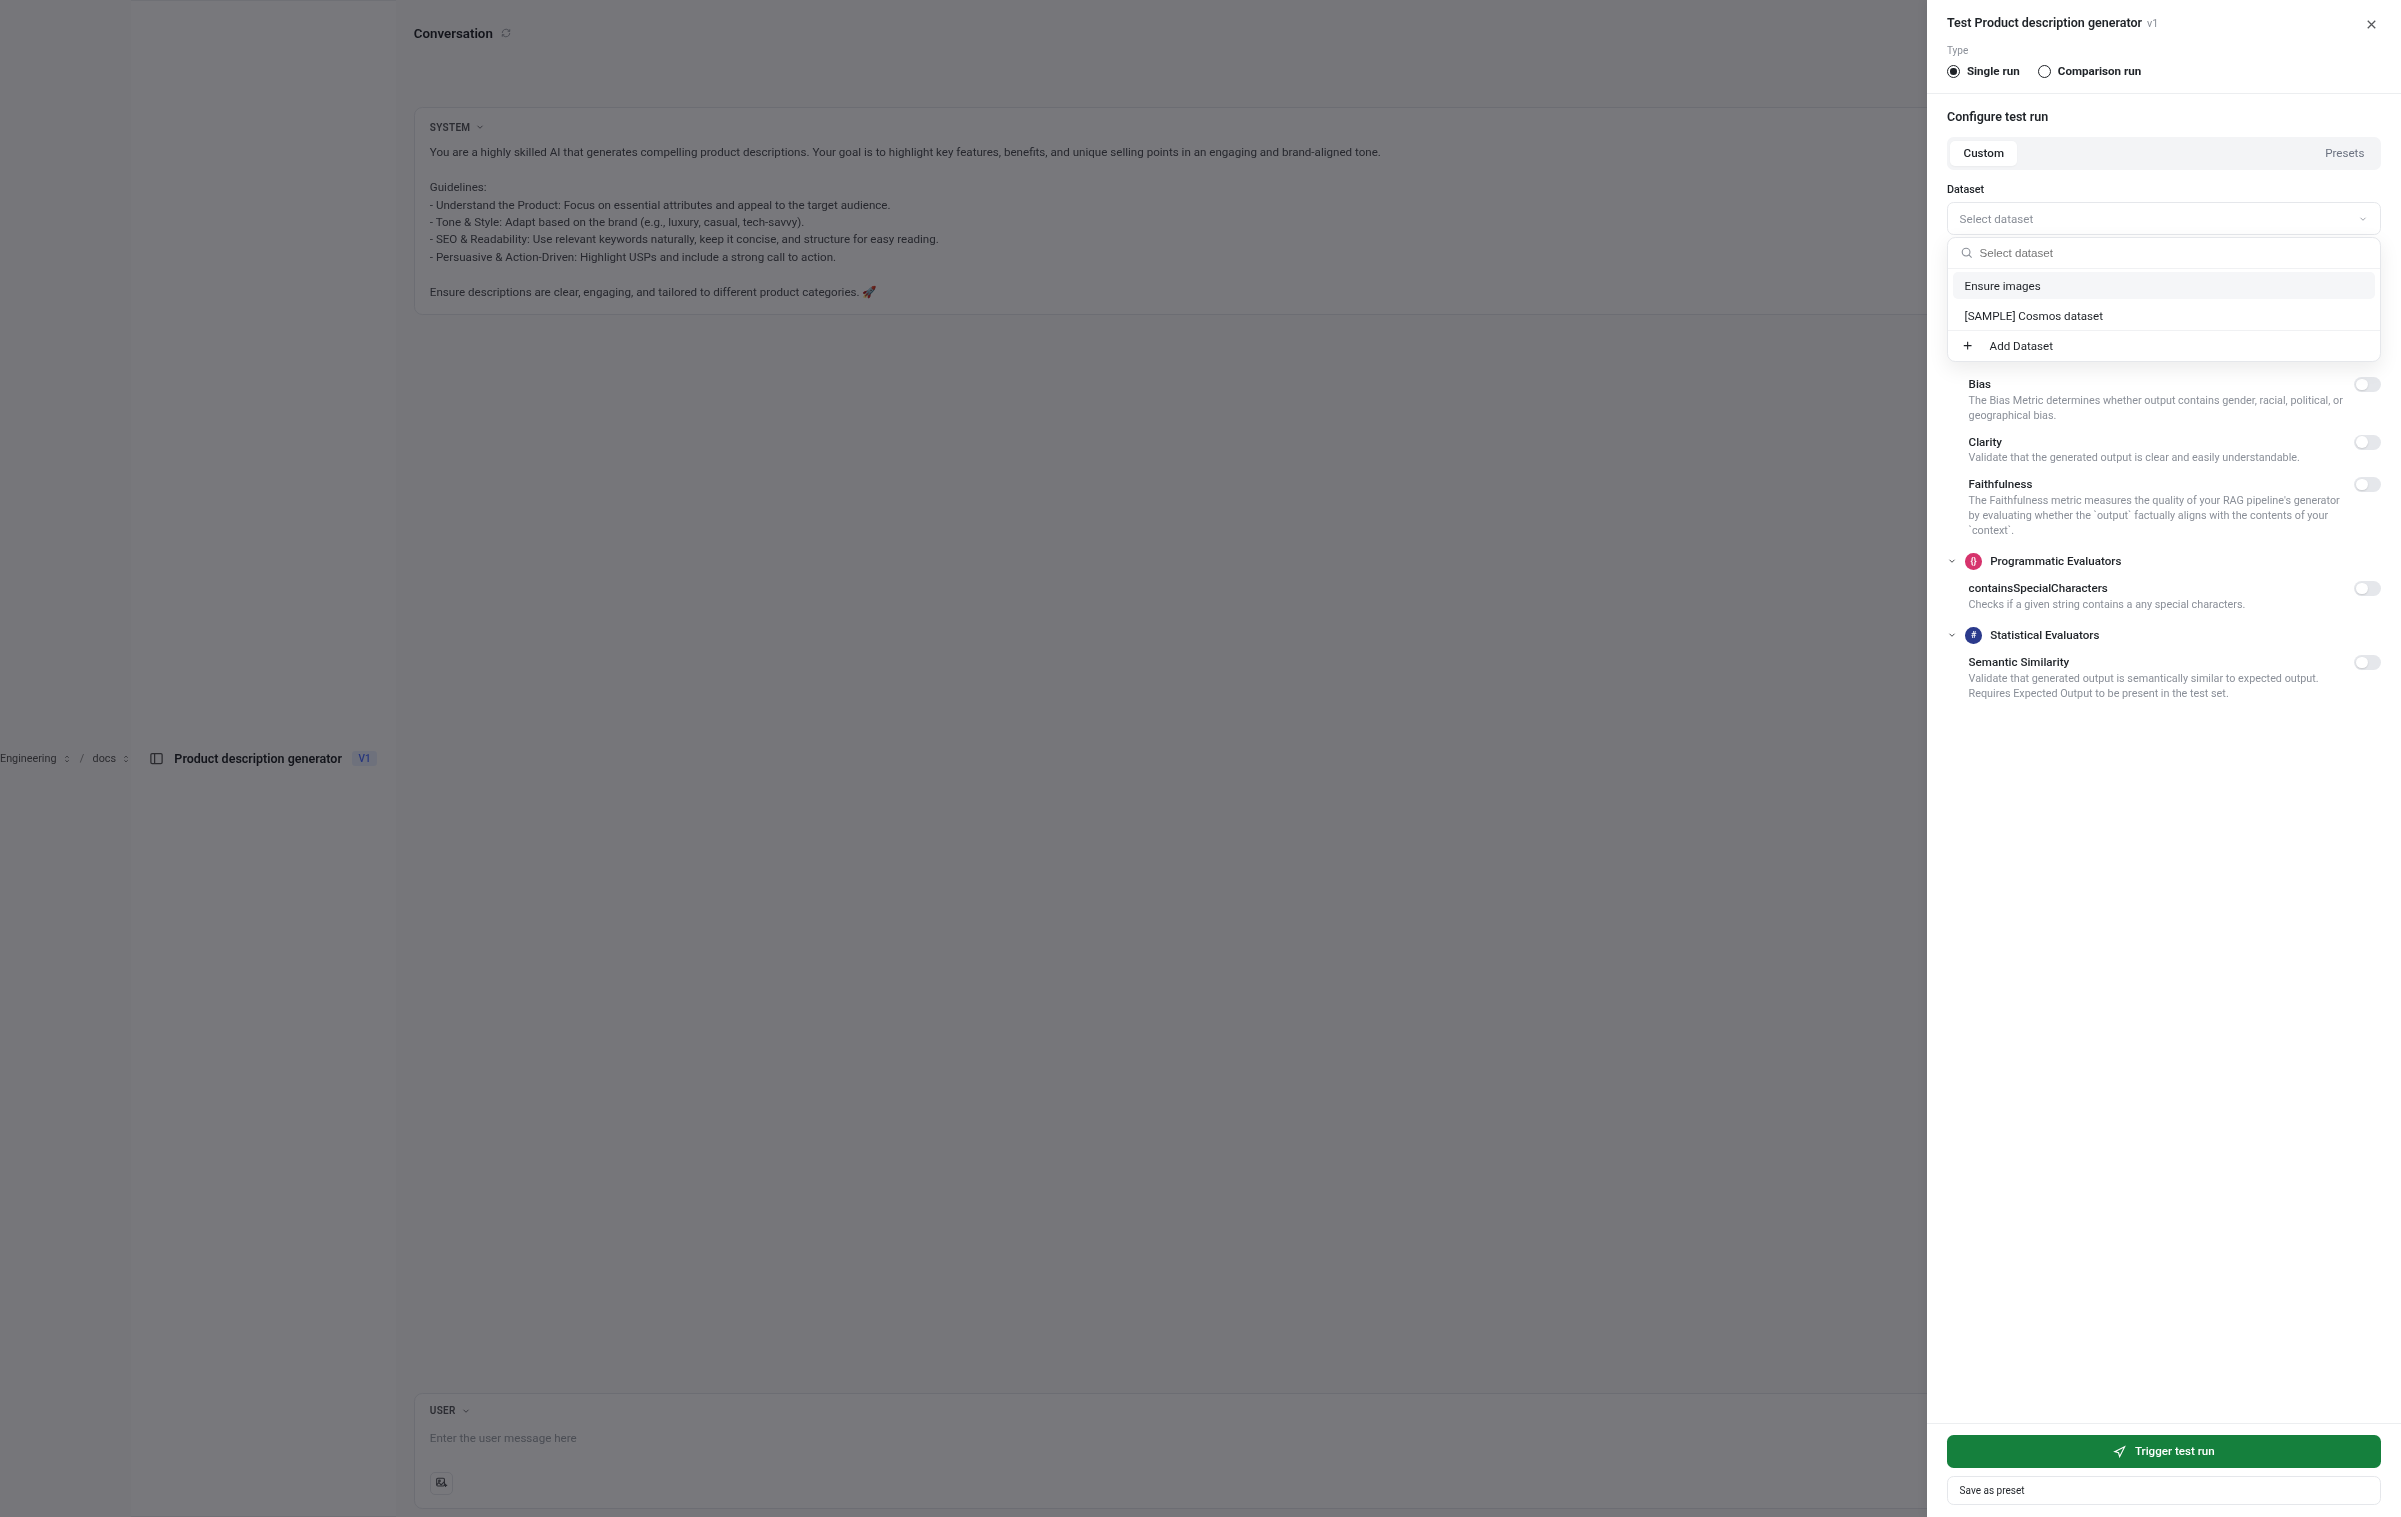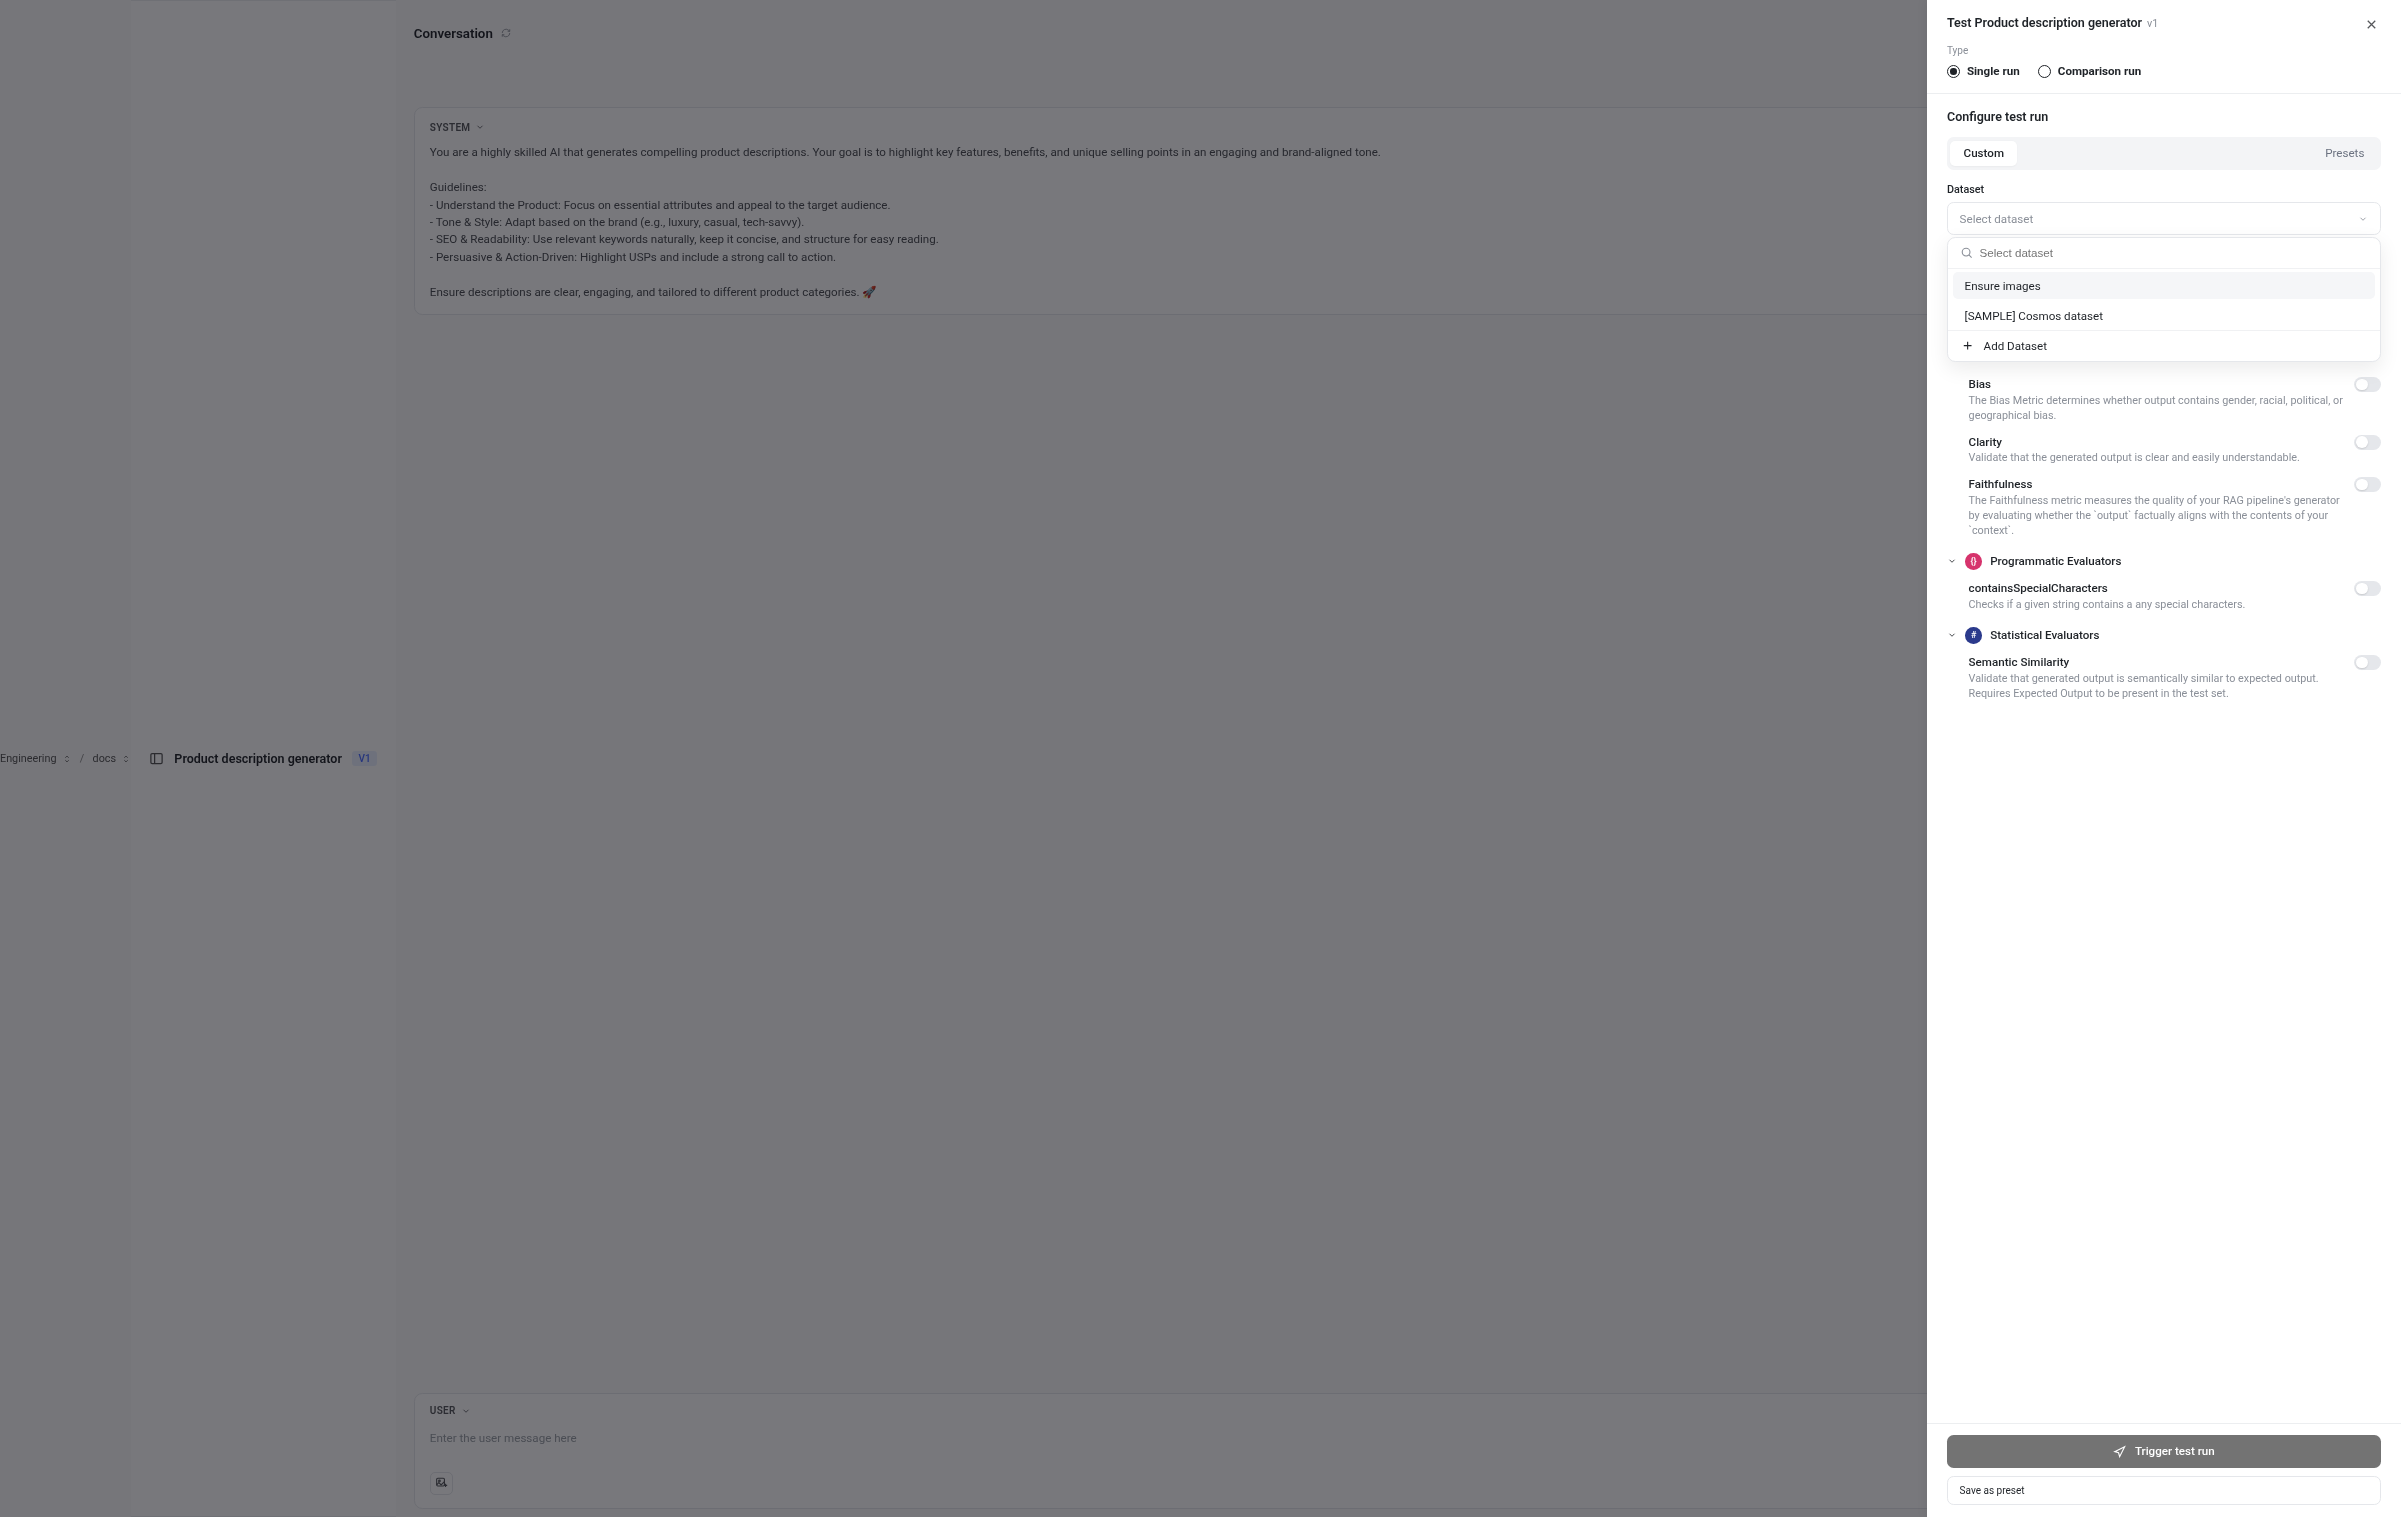--- a/index.html
+++ b/index.html
@@ -287,21 +287,21 @@
   .dd-option.hover {
     background:#f5f6f8;
     border-radius:5px;
     margin: 3.3px 5px;
     padding:6.6px 11.6px;
   }
   .dd-option.plain { margin:0 5px; border-radius:5px; padding:6.6px 11.6px; }
   .dd-footer {
     border-top:0.8px solid #f0f1f3;
     padding:8.3px 13.3px;
-    display:flex; align-items:center; gap:9px;
+    display:flex; align-items:center; gap:15px;
     font-size:11.6px;
     color:#1f2328;
   }
 
   
   .eval-item { margin-top:11.6px; }
   .eval-row { display:flex; justify-content:space-between; align-items:flex-start; gap:10px; }
   .eval-name { font-size:11.6px; font-weight:500; color:#1f2328; }
   .eval-desc { font-size:10.8px; color:#8a8f98; line-height:1.4; margin-top:1.7px; }
   .toggle {
@@ -327,21 +327,21 @@
   .badge-pink { background:#d6336c; }
   .badge-blue { background:#2b3a8c; }
 
   
   .sp-footer {
     padding: 11.6px 20px;
     border-top:0.8px solid #eceef0;
     display:flex; flex-direction:column; gap:8.3px;
   }
   .primary-btn {
-    background:#737373;
+    background:#15803d;
     color:#fff;
     font-size:11.6px; font-weight:500;
     border-radius:6.6px;
     padding:9.1px 11.6px;
     display:flex; align-items:center; justify-content:center; gap:8.3px;
   }
   .secondary-btn {
     border:0.8px solid #e5e7eb;
     border-radius:6.6px;
     padding:8.3px 11.6px;

